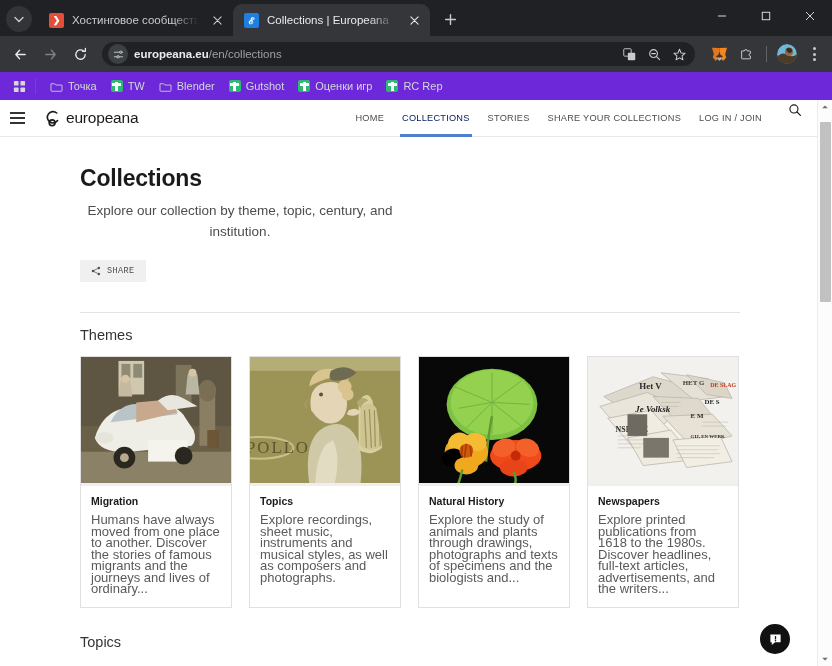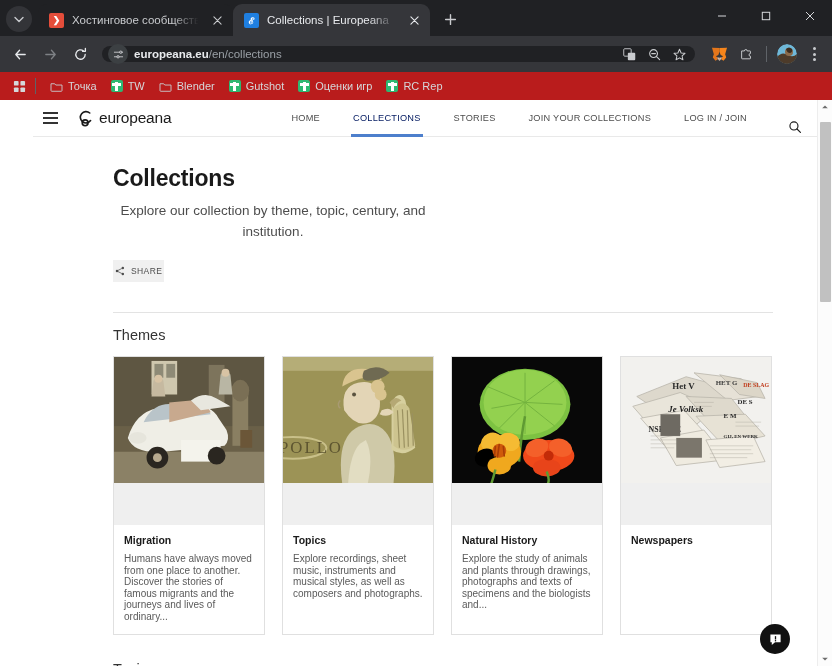--- a/index.html
+++ b/index.html
@@ -47,21 +47,21 @@
   .wc svg { width: 10px; height: 10px; }
 
   
   .toolbar {
     height: 36px; background: #35363a; display: flex; align-items: center;
     padding: 0 6px; gap: 2px; flex: 0 0 36px;
   }
   .navbtn { width: 28px; height: 28px; border-radius: 50%; display:flex; align-items:center; justify-content:center; }
   .navbtn svg { width: 15px; height: 15px; }
   .omnibox {
-    flex: 1; height: 16px; background: #202124; border-radius: 13px;
+    flex: 1; height: 24px; background: #202124; border-radius: 13px;
     display: flex; align-items: center; padding: 0 4px 0 6px; margin: 0 6px; gap: 6px;
     min-width: 0;
   }
   .omni-icon { width: 20px; height: 20px; border-radius: 50%; background:#3c4043;
     display:flex; align-items:center; justify-content:center; flex: 0 0 20px; }
   .omni-icon svg { width: 11px; height: 11px; }
   .omni-url { font-size: 11.5px; color: #9aa0a6; white-space: nowrap; overflow: hidden; flex:1; }
   .omni-url b { color: #e8eaed; font-weight: 700; }
   .omni-actions { display: flex; align-items: center; gap: 1px; margin-left: auto; }
   .omni-act { width: 24px; height: 24px; display:flex; align-items:center; justify-content:center; border-radius:50%; }
@@ -69,78 +69,78 @@
   .ext-icons { display: flex; align-items: center; gap: 3px; padding-left: 4px; }
   .ext { width: 24px; height: 24px; display:flex; align-items:center; justify-content:center; }
   .fox { width: 17px; height: 15px; }
   .vdivider { width: 1px; height: 16px; background: #5f6368; margin: 0 5px; }
   .avatar { width: 20px; height: 20px; border-radius: 50%; overflow:hidden; display:block; }
   .menu-dots { width: 24px; height: 24px; display:flex; flex-direction:column; align-items:center; justify-content:center; gap:2.5px; }
   .menu-dots i { width:3px; height:3px; border-radius:50%; background:#c9cbce; display:block; }
 
   
   .bookmarks {
-    height: 28px; background: #b91c1c; display:flex; align-items:center;
+    height: 28px; background: #6d28d9; display:flex; align-items:center;
     padding: 0 8px; gap: 2px; flex: 0 0 28px; font-size: 11px; color:#d5d7da;
   }
   .bm-apps { width: 22px; height: 22px; display:flex; align-items:center; justify-content:center; }
   .bm-sep { width:1px; height:16px; background:#5f6368; margin: 0 6px 0 3px; }
   .bm { display:flex; align-items:center; gap:5px; padding: 3px 6px; border-radius: 4px; white-space:nowrap; }
   .bm-folder { width: 13px; height: 11px; flex:0 0 13px; }
   .bm-green { width: 12px; height: 12px; flex:0 0 12px; background:#2eb872; border-radius:2px;
     position:relative; }
   .bm-green::before { content:''; position:absolute; left:4.5px; top:1.5px; width:3px; height:9px; background:#fff; }
   .bm-green::after { content:''; position:absolute; left:1.5px; top:3px; width:9px; height:3px; background:#fff; }
 
   
   .viewport { flex: 1; background: #fff; position: relative; overflow: hidden; display:flex; }
-  .page { flex:1; position: relative; overflow: hidden; margin-left: 33px; }
+  .page { flex:1; position: relative; overflow: hidden; }
 
   
   .site-header {
     height: 37px; display:flex; align-items:center; padding: 0 12px 0 10px;
     border-bottom: 1px solid #e9e9e9; background:#fff;
   }
   .hamburger { width: 20px; height: 20px; display:flex; flex-direction:column; justify-content:center; gap:3.5px; }
   .hamburger i { display:block; height:1.5px; background:#333; width:15px; }
   .brand { display:flex; align-items:center; gap:5px; margin-left: 14px; }
   .brand-logo { width: 17px; height: 17px; }
   .brand-name { font-size: 15.5px; color:#1a1a1a; letter-spacing:-0.2px; }
-  .site-nav { margin-left:auto; display:flex; align-items:flex-end; gap: 33px; height: 37px; }
+  .site-nav { margin-left:auto; display:flex; align-items:flex-start; gap: 18px; height: 37px; }
   .nav-item { font-size: 9.2px; color:#4d4d4d; letter-spacing: 0.25px;
     height: 37px; display:flex; align-items:center; position:relative; }
   .nav-item.active { color:#0a2065; }
   .nav-item.active::after {
     content:''; position:absolute; bottom:0; left:-2px; right:-2px; height:2.5px; background:#4d7fcc;
   }
   .nav-search { width: 20px; height: 20px; display:flex; align-items:center; justify-content:center; margin-left: 5px; }
 
   
   .content { padding: 0 0 0 0; background:#fff; height: calc(100% - 37px); overflow:hidden; }
   .wrap { width: 660px; margin: 0 auto 0 80px; }
   .page-title { font-size: 23px; color:#1a1a1a; font-weight:700; margin-top: 28px; letter-spacing:-0.2px; }
   .page-sub { font-size: 13.5px; color:#4d4d4d; line-height: 21px; margin-top: 8px; max-width: 320px; text-align: center; }
   .share-btn {
     display:inline-flex; align-items:center; gap:6px; background:#f0f0f0;
-    padding: 6px 2px; margin-top: 18px; font-size: 8.5px; color:#4d4d4d;
-    letter-spacing: 0.4px; border: none;
+    padding: 6px 11px; margin-top: 18px; font-size: 8.5px; color:#4d4d4d;
+    letter-spacing: 0.4px; border: none; font-family: Liberation Mono, monospace;
   }
   .share-btn svg { width: 10px; height: 10px; }
 
   .section-rule { border-top: 1px solid #e3e3e3; margin-top: 30px; }
   .section-title { font-size: 14.5px; color:#333; font-weight: 400; margin-top: 14px; }
 
   .cards { display:flex; gap: 17px; margin-top: 13px; }
   .card {
     width: 152px; background:#fff; border: 1px solid #e0e0e0; display:flex; flex-direction:column;
   }
-  .card-img { height: 168px; width: 100%; position: relative; overflow:hidden; background:#efefef; }
+  .card-img { height: 129px; width: 100%; position: relative; overflow:hidden; background:#efefef; }
   .card-body { padding: 9px 10px 12px; }
   .card-title { font-size: 10.5px; color:#1a1a1a; font-weight:700; }
-  .card-desc { font-size: 10px; color:#5a5a5a; line-height: 11.5px; margin-top: 7px; }
+  .card-desc { font-size: 13px; color:#5a5a5a; line-height: 11.5px; margin-top: 7px; }
 
   .show-more {
     margin-top: 16px; display:inline-block; background:#fff; border:1px solid #333;
     padding: 7px 11px; font-size: 10px; color:#1a1a1a;
   }
 
   
   .feedback {
     position:absolute; right: 27px; bottom: 12px; width: 30px; height: 30px;
     border-radius:50%; background:#111; display:flex; align-items:center; justify-content:center;
@@ -357,21 +357,21 @@
           <svg class="brand-logo" viewBox="0 0 18 18">
             <path d="M13.5 3.2 A6 6 0 1 0 14.4 11.2" fill="none" stroke="#1a1a1a" stroke-width="1.7" stroke-linecap="round"></path>
             <circle cx="8.6" cy="13.6" r="3.1" fill="none" stroke="#1a1a1a" stroke-width="1.7"></circle>
           </svg>
           <span class="brand-name">europeana</span>
         </div>
         <div class="site-nav">
           <div class="nav-item">HOME</div>
           <div class="nav-item active">COLLECTIONS</div>
           <div class="nav-item">STORIES</div>
-          <div class="nav-item">JOIN YOUR COLLECTIONS</div>
+          <div class="nav-item">SHARE YOUR COLLECTIONS</div>
           <div class="nav-item">LOG IN / JOIN</div>
           <div class="nav-search">
             <svg viewBox="0 0 16 16" width="14" height="14">
               <circle cx="6.8" cy="6.8" r="4.6" fill="none" stroke="#1a1a1a" stroke-width="1.3"></circle>
               <path d="M10.3 10.3 L14.2 14.2" stroke="#1a1a1a" stroke-width="1.3" stroke-linecap="round"></path>
             </svg>
           </div>
         </div>
       </div>
 
@@ -535,20 +535,21 @@
                     <path d="M90 90 h44 M90 94 h42 M90 98 h44 M90 102 h38"></path>
                     <path d="M74 46 h20 M74 50 h18"></path>
                     <path d="M116 66 h26 M116 70 h24"></path>
                   </g>
                   <rect x="40" y="58" width="20" height="22" fill="#6e6a62"></rect>
                   <rect x="56" y="82" width="26" height="20" fill="#7b766c"></rect>
                 </svg>
               </div>
               <div class="card-body">
                 <div class="card-title">Newspapers</div>
+                <div class="card-desc">Explore printed publications from 1618 to the 1980s. Discover headlines, full-text articles, advertisements, and the writers...</div>
               </div>
             </div>
           </div>
 
 
           <h2 class="section-title" style="margin-top:26px;">Topics</h2>
 
           
 
         </div>

